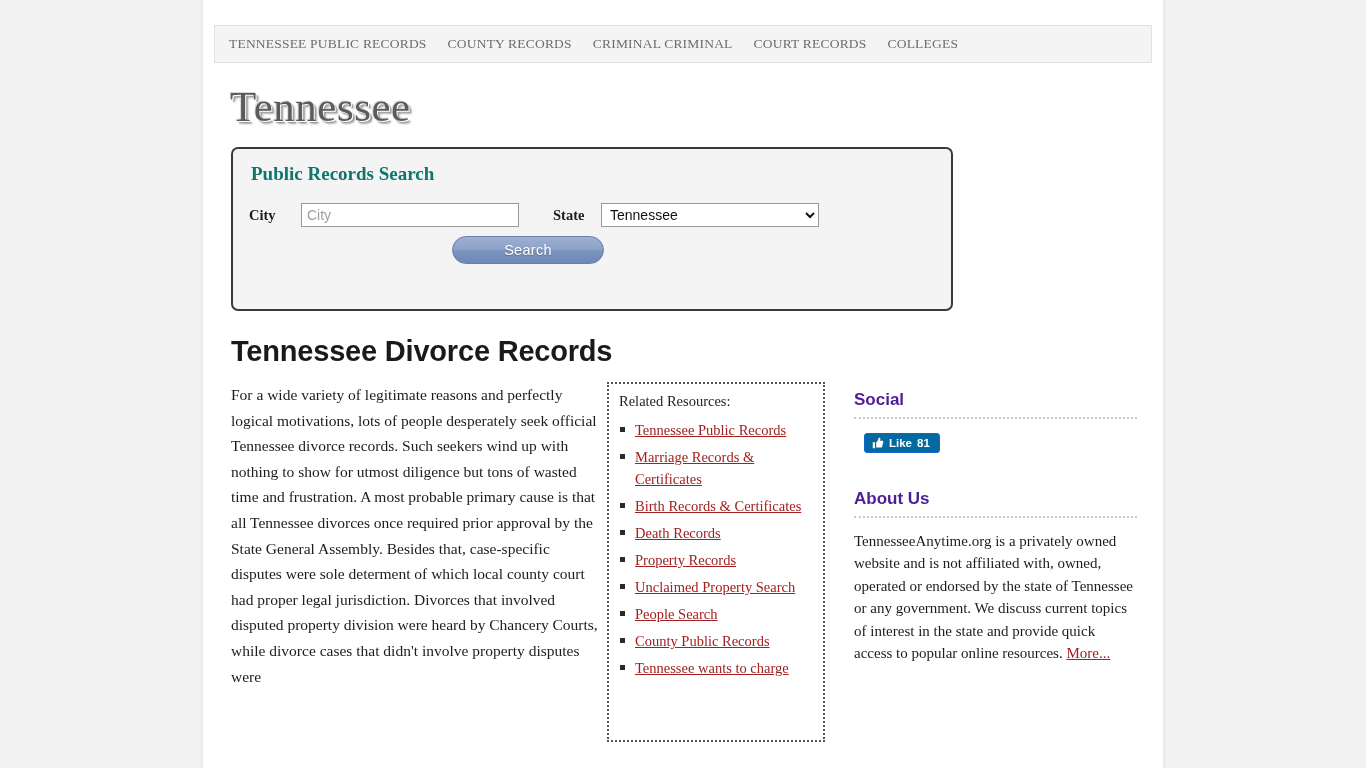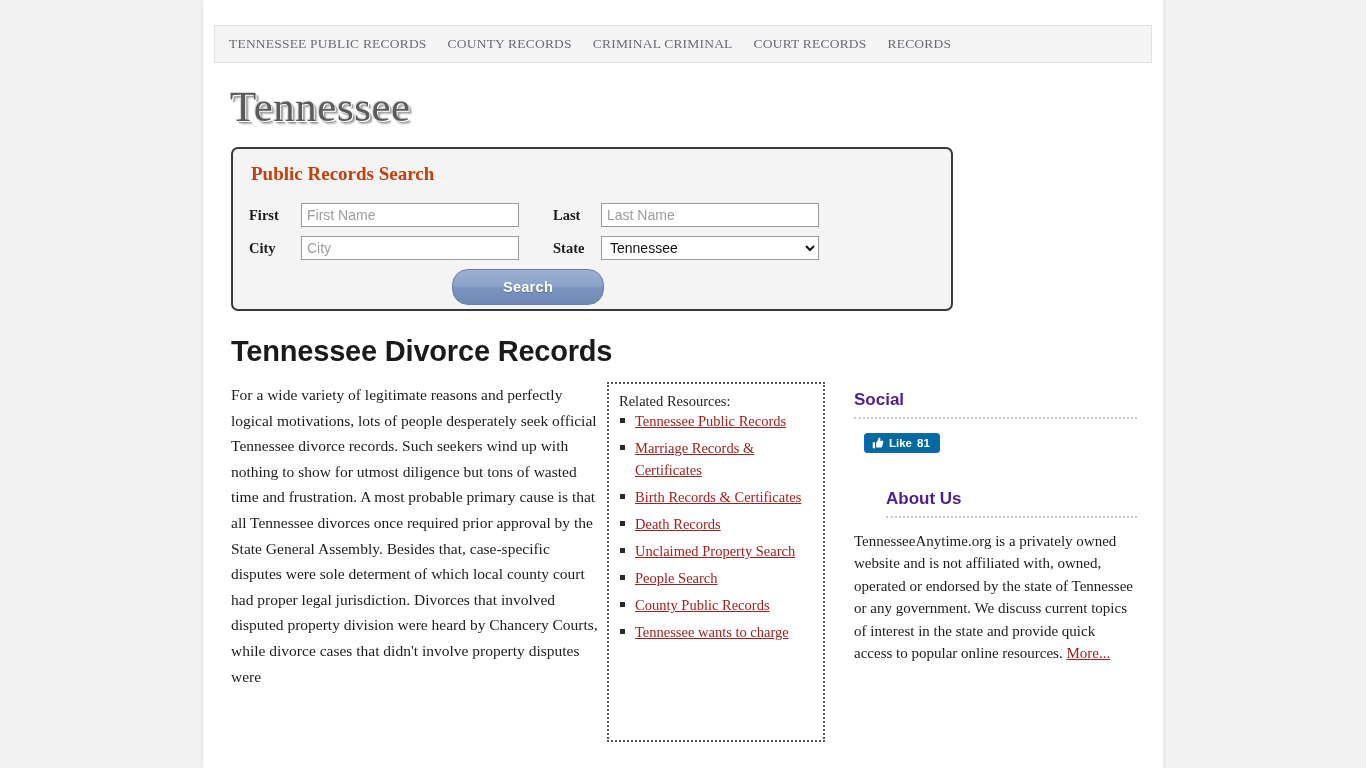--- a/index.html
+++ b/index.html
@@ -72,21 +72,21 @@
     box-sizing: border-box;
     background: #f4f4f4;
     border: 2px solid #3a3a3a;
     border-radius: 7px;
     padding: 14px 16px 0 16px;
   }
   .search-title {
     font-family: "Liberation Serif", serif;
     font-size: 19px;
     font-weight: bold;
-    color: #c2410c;
+    color: #0f766e;
     margin: 0 0 18px 2px;
   }
   .form-row {
     display: flex;
     align-items: center;
     margin-bottom: 9px;
   }
   .fld-label {
     font-family: "Liberation Serif", serif;
     font-size: 14.5px;
@@ -116,28 +116,28 @@
     background: #fff;
     font-family: "Liberation Sans", sans-serif;
     font-size: 14px;
     color: #111;
     padding: 0 4px;
     outline: none;
   }
   .btn-wrap { display: flex; justify-content: center; margin-top: 8px; padding-right: 128px;}
   .search-btn {
     width: 152px;
-    height: 36px;
+    height: 28px;
     border: 1px solid #6a7fa8;
     border-radius: 16px;
     background: linear-gradient(180deg,#9cb0d2 0%, #8ba2c8 48%, #7b94bf 52%, #6f89b7 100%);
     color: #ffffff;
     font-family: "Liberation Sans", sans-serif;
     font-size: 14.5px;
-    font-weight: bold;
+    font-weight: normal;
     letter-spacing: .3px;
     cursor: pointer;
     text-shadow: 0 1px 1px rgba(0,0,0,.25);
   }
 
   
   .h1 {
     margin: 24px 0 14px 28px;
     font-family: "Liberation Sans", sans-serif;
     font-size: 29px;
@@ -167,21 +167,21 @@
     border: 2px dotted #555;
     padding: 9px 8px 10px 10px;
     box-sizing: border-box;
     height: 360px;
     overflow: hidden;
   }
   .related-title {
     font-family: "Liberation Serif", serif;
     font-size: 14.5px;
     color: #242424;
-    margin-bottom: 0;
+    margin-bottom: 9px;
   }
   .related-list { list-style: none; margin: 0; padding: 0; }
   .related-list li {
     position: relative;
     padding-left: 16px;
     margin-bottom: 5px;
     font-family: "Liberation Serif", serif;
     font-size: 14.5px;
     line-height: 22px;
   }
@@ -221,56 +221,50 @@
     border: 1px solid #1464cf;
     border-radius: 3px;
     padding: 3px 9px 3px 7px;
     color: #fff;
     font-family: "Liberation Sans", sans-serif;
     font-size: 11.5px;
     font-weight: bold;
     cursor: pointer;
   }
   .fb-like svg { display: block; }
-  .about-h { margin-top: 36px; margin-left: 32px; }
+  .about-h { margin-top: 36px; }
   .about-text {
     margin-top: 12px;
     font-family: "Liberation Serif", serif;
     font-size: 15px;
     line-height: 22.4px;
     color: #1c1c1c;
   }
   .about-text a { color: #a32020; text-decoration: underline; }
 </style>
 </head>
 <body>
 
 <div class="page">
 
   <div class="topnav">
     <a href="#">TENNESSEE PUBLIC RECORDS</a>
     <a href="#">COUNTY RECORDS</a>
     <a href="#">CRIMINAL CRIMINAL</a>
     <a href="#">COURT RECORDS</a>
-    <a href="#">RECORDS</a>
+    <a href="#">COLLEGES</a>
   </div>
 
   <div class="logo">
     <span>Tennessee</span>
   </div>
 
   <div class="search-panel">
     <div class="search-title">Public Records Search</div>
 
-    <div class="form-row">
-      <div class="fld-label">First</div>
-      <input class="txt" type="text" placeholder="First Name" style="">
-      <div class="fld-label right">Last</div>
-      <input class="txt" type="text" placeholder="Last Name" style="">
-    </div>
 
     <div class="form-row">
       <div class="fld-label">City</div>
       <input class="txt" type="text" placeholder="City" style="">
       <div class="fld-label right">State</div>
       <select class="sel">
         <option>Tennessee</option>
       </select>
     </div>
 
@@ -287,20 +281,21 @@
       <p>For a wide variety of legitimate reasons and perfectly logical motivations, lots of people desperately seek official Tennessee divorce records. Such seekers wind up with nothing to show for utmost diligence but tons of wasted time and frustration. A most probable primary cause is that all Tennessee divorces once required prior approval by the State General Assembly. Besides that, case-specific disputes were sole determent of which local county court had proper legal jurisdiction. Divorces that involved disputed property division were heard by Chancery Courts, while divorce cases that didn't involve property disputes were</p>
     </div>
 
     <div class="col-related">
       <div class="related-title">Related Resources:</div>
       <ul class="related-list">
         <li><a href="#">Tennessee Public Records</a></li>
         <li><a href="#">Marriage Records &amp; Certificates</a></li>
         <li><a href="#">Birth Records &amp; Certificates</a></li>
         <li><a href="#">Death Records</a></li>
+        <li><a href="#">Property Records</a></li>
         <li><a href="#">Unclaimed Property Search</a></li>
         <li><a href="#">People Search</a></li>
         <li><a href="#">County Public Records</a></li>
         <li><a href="#">Tennessee wants to charge</a></li>
       </ul>
     </div>
 
     <div class="col-side">
       <div class="side-h">Social</div>
       <div class="fb-wrap">

